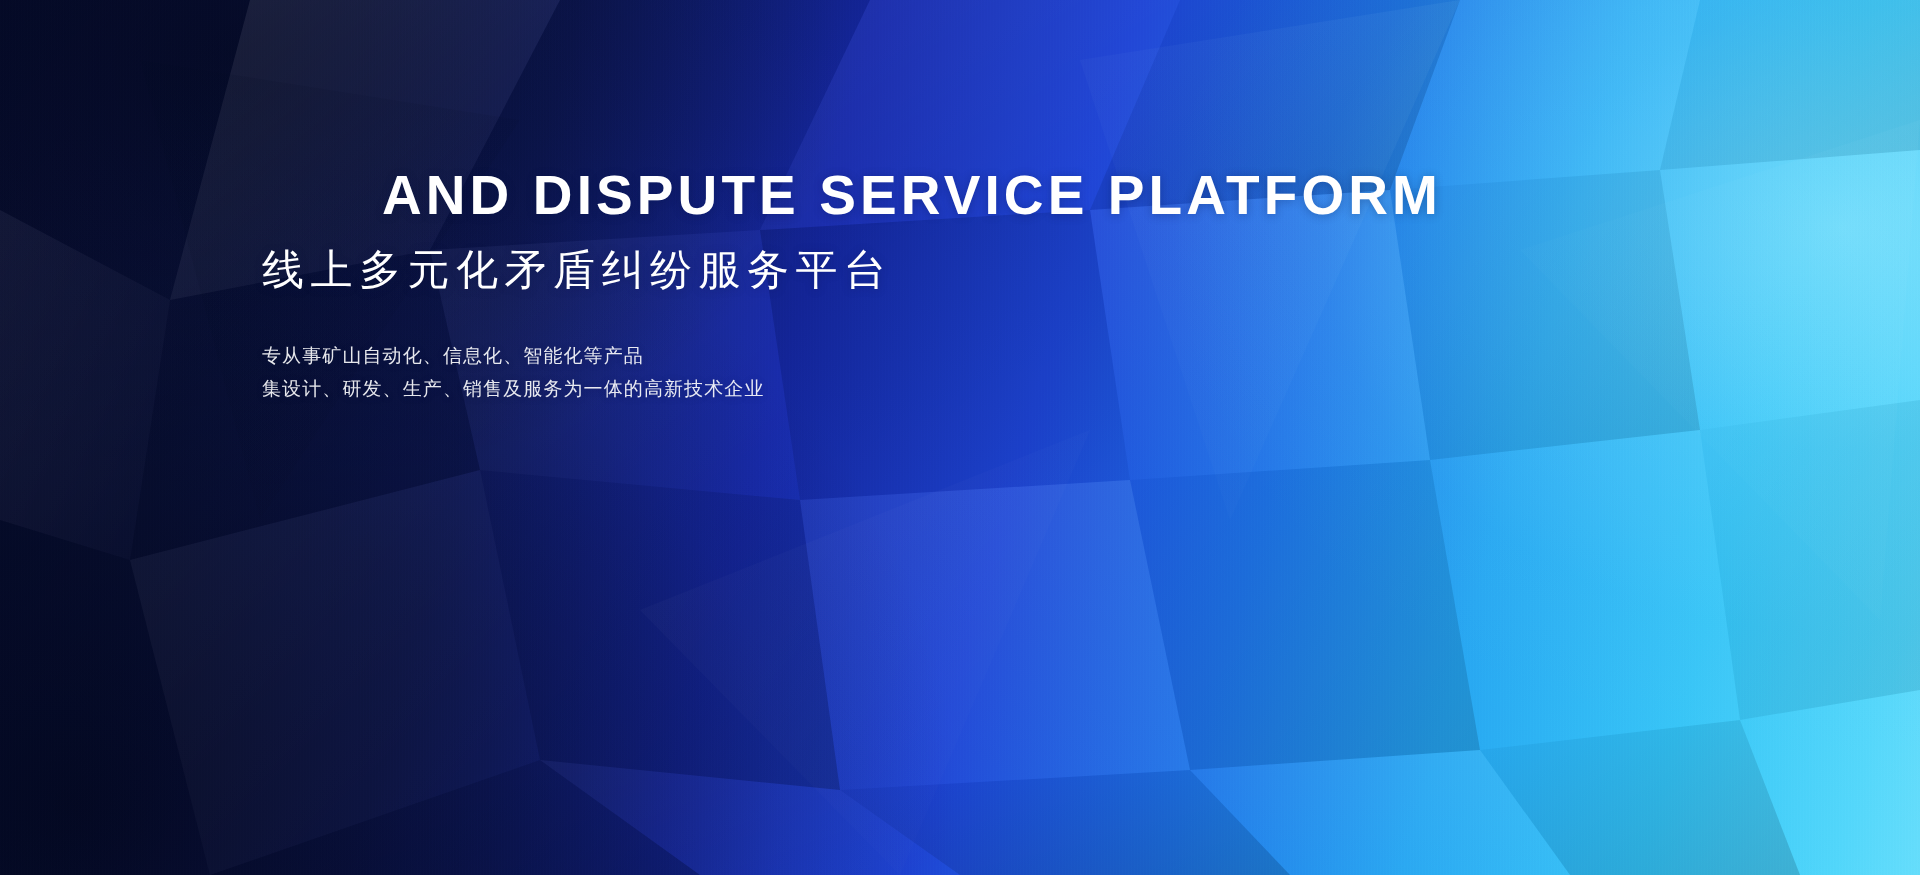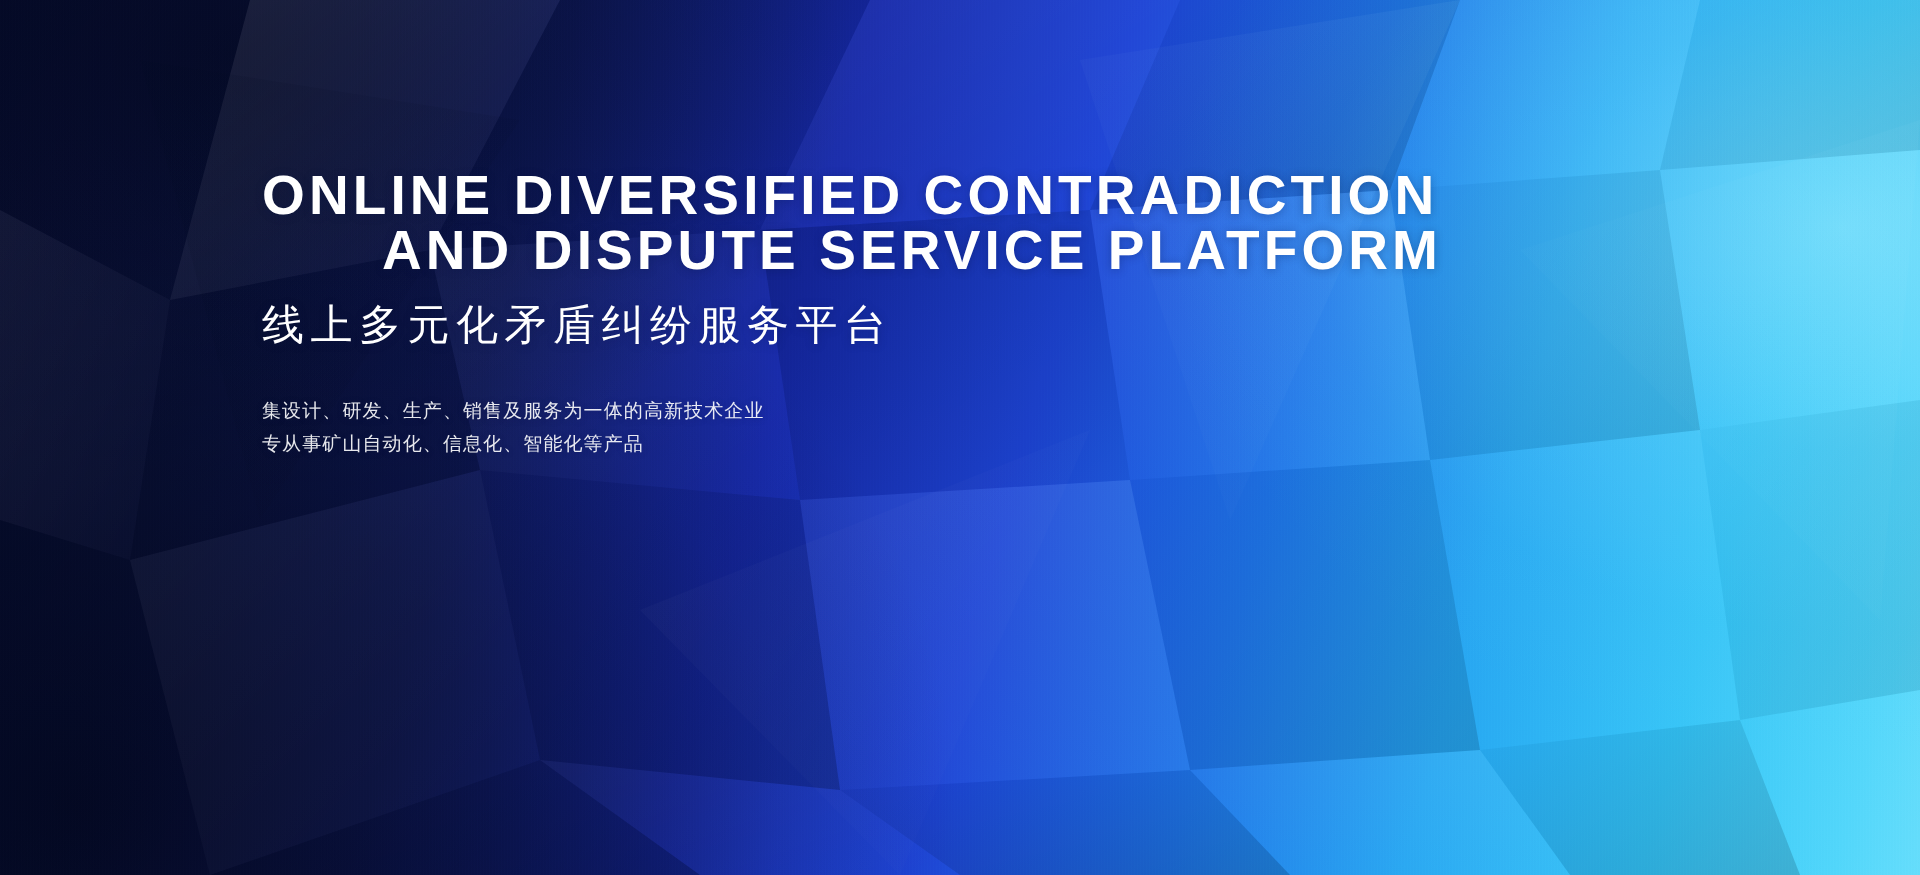--- a/index.html
+++ b/index.html
@@ -206,25 +206,24 @@
     <polygon points="640,610 1090,430 900,875" fill="url(#lt)" opacity="0.30"></polygon>
     <polygon points="1520,250 1920,120 1880,620" fill="url(#lt2)" opacity="0.30"></polygon>
     <polygon points="140,60 520,120 260,520" fill="url(#dk)" opacity="0.45"></polygon>
   </svg>
 
   <div class="grain"></div>
 
   <div class="content">
 
     <h1 class="headline-en">
-      <span>ONLINE DIVERSIFIED CONTRADICTION</span>
       <span class="line2">AND DISPUTE SERVICE PLATFORM</span>
     </h1>
 
     <h2 class="headline-cn">线上多元化矛盾纠纷服务平台</h2>
 
     <ul class="body-copy">
+      <li>专从事矿山自动化、信息化、智能化等产品</li>
       <li>集设计、研发、生产、销售及服务为一体的高新技术企业</li>
-      <li>专从事矿山自动化、信息化、智能化等产品</li>
     </ul>
 
   </div>
 </div>
 
 </body></html>

